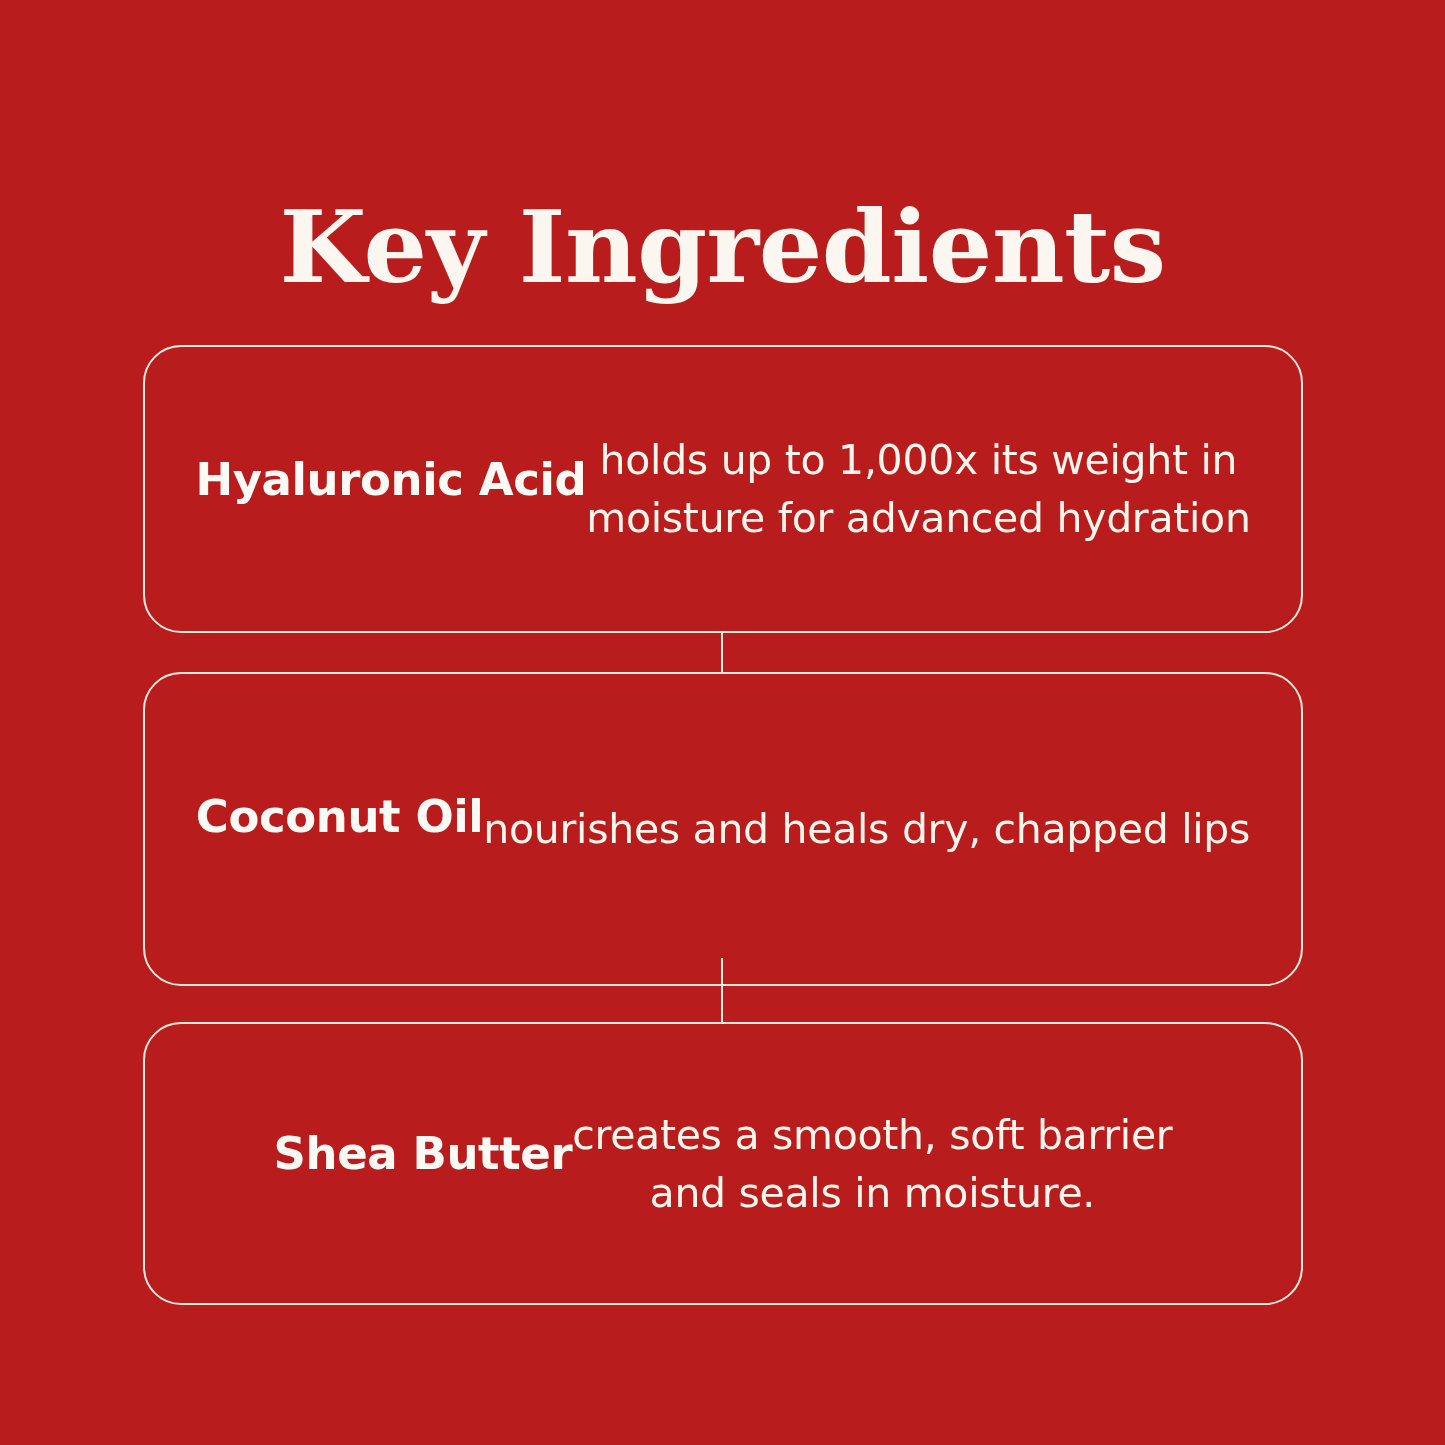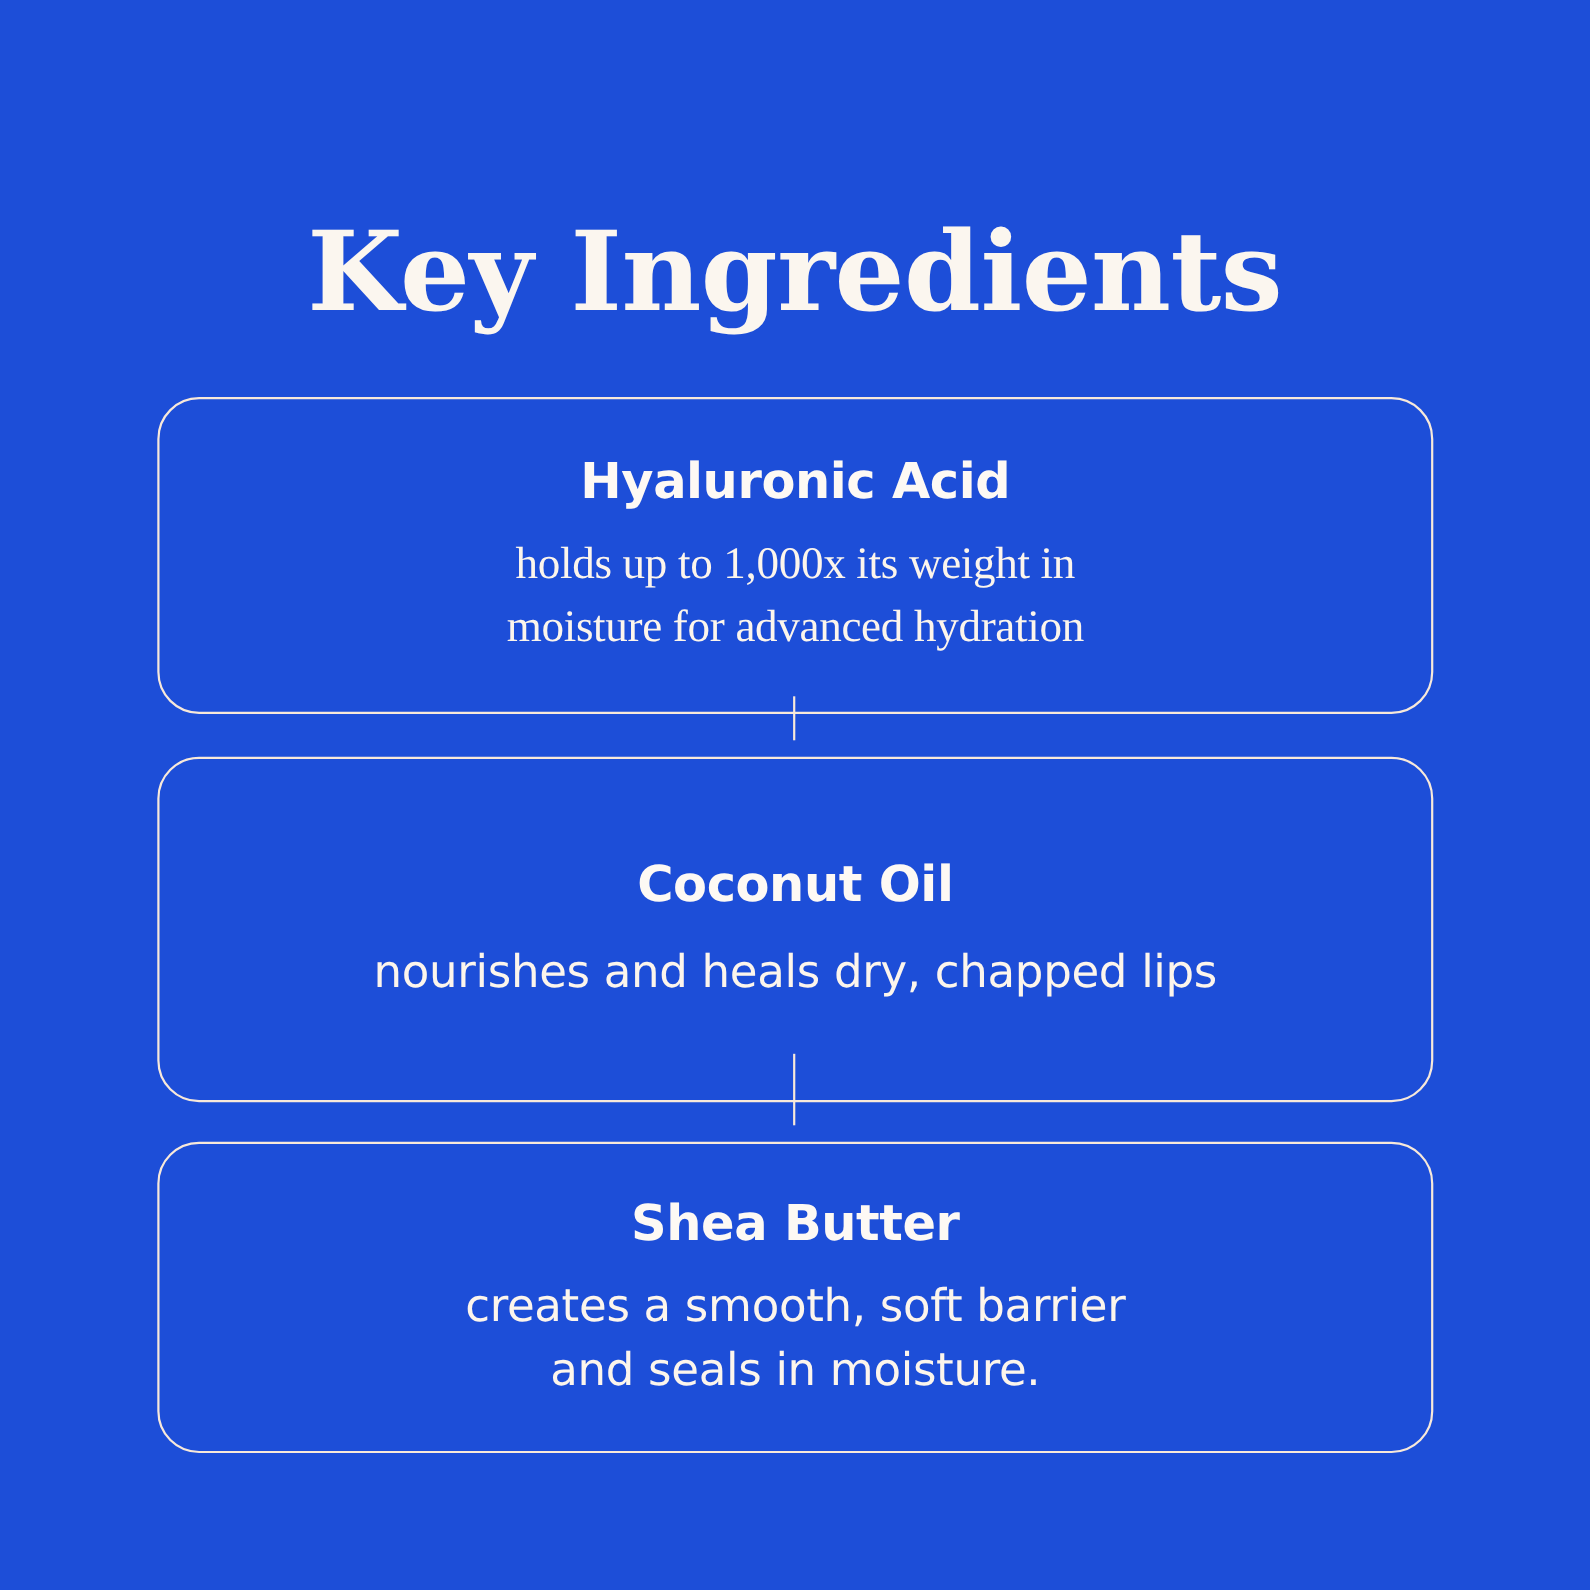--- a/index.html
+++ b/index.html
@@ -52,24 +52,22 @@
 
   .ingredient-card {
     position: absolute;
     left: 0;
     width: 1160px;
     box-sizing: border-box;
     border: 2px solid #F8E9DA;
     border-radius: 38px;
     background: transparent;
     display: flex;
-    flex-direction: column;
     align-items: center;
     justify-content: center;
-    margin-top: 16px;
   }
 
   .ingredient-card.card-1 { top: 0px;   height: 288px; }
   .ingredient-card.card-2 { top: 327px; height: 314px; }
   .ingredient-card.card-3 { top: 677px; height: 283px; }
 
   .card-heading {
     font-family: "DejaVu Sans", "Liberation Sans", sans-serif;
     font-weight: 700;
     font-size: 45px;
@@ -105,29 +103,29 @@
     left: 578px;
     width: 2px;
     background: #F8E9DA;
   }
   .connector.connector-1 { top: 288px; height: 40px; }
   .connector.connector-2 { top: 613px; height: 65px; }
 </style>
 </head>
 <body style="background: rgb(229, 132, 85);">
 
-<div id="infographic" style="background: #1d4ed8; padding-left: 44px;">
+<div id="infographic" style="background: #b91c1c; padding-left: 44px;">
 
   <h1 class="page-title" style="color: rgb(251, 246, 239);">Key Ingredients</h1>
 
   <div class="card-stack">
 
     <section class="ingredient-card card-1" style="border-color: rgb(248, 233, 218);">
       <h2 class="card-heading" style="color: rgb(253, 249, 244);">Hyaluronic Acid</h2>
-      <p class="card-body" style="color: rgb(252, 245, 236); font-family: Liberation Serif, serif;">holds up to 1,000x its weight in
+      <p class="card-body" style="color: rgb(252, 245, 236);">holds up to 1,000x its weight in
 moisture for advanced hydration</p>
     </section>
 
     <div class="connector connector-1" style="background: rgb(248, 233, 218);"></div>
 
     <section class="ingredient-card card-2" style="border-color: rgb(248, 233, 218);">
       <h2 class="card-heading" style="color: rgb(253, 249, 244);">Coconut Oil</h2>
       <p class="card-body" style="color: rgb(252, 245, 236); text-align: right;">nourishes and heals dry, chapped lips</p>
     </section>
 

